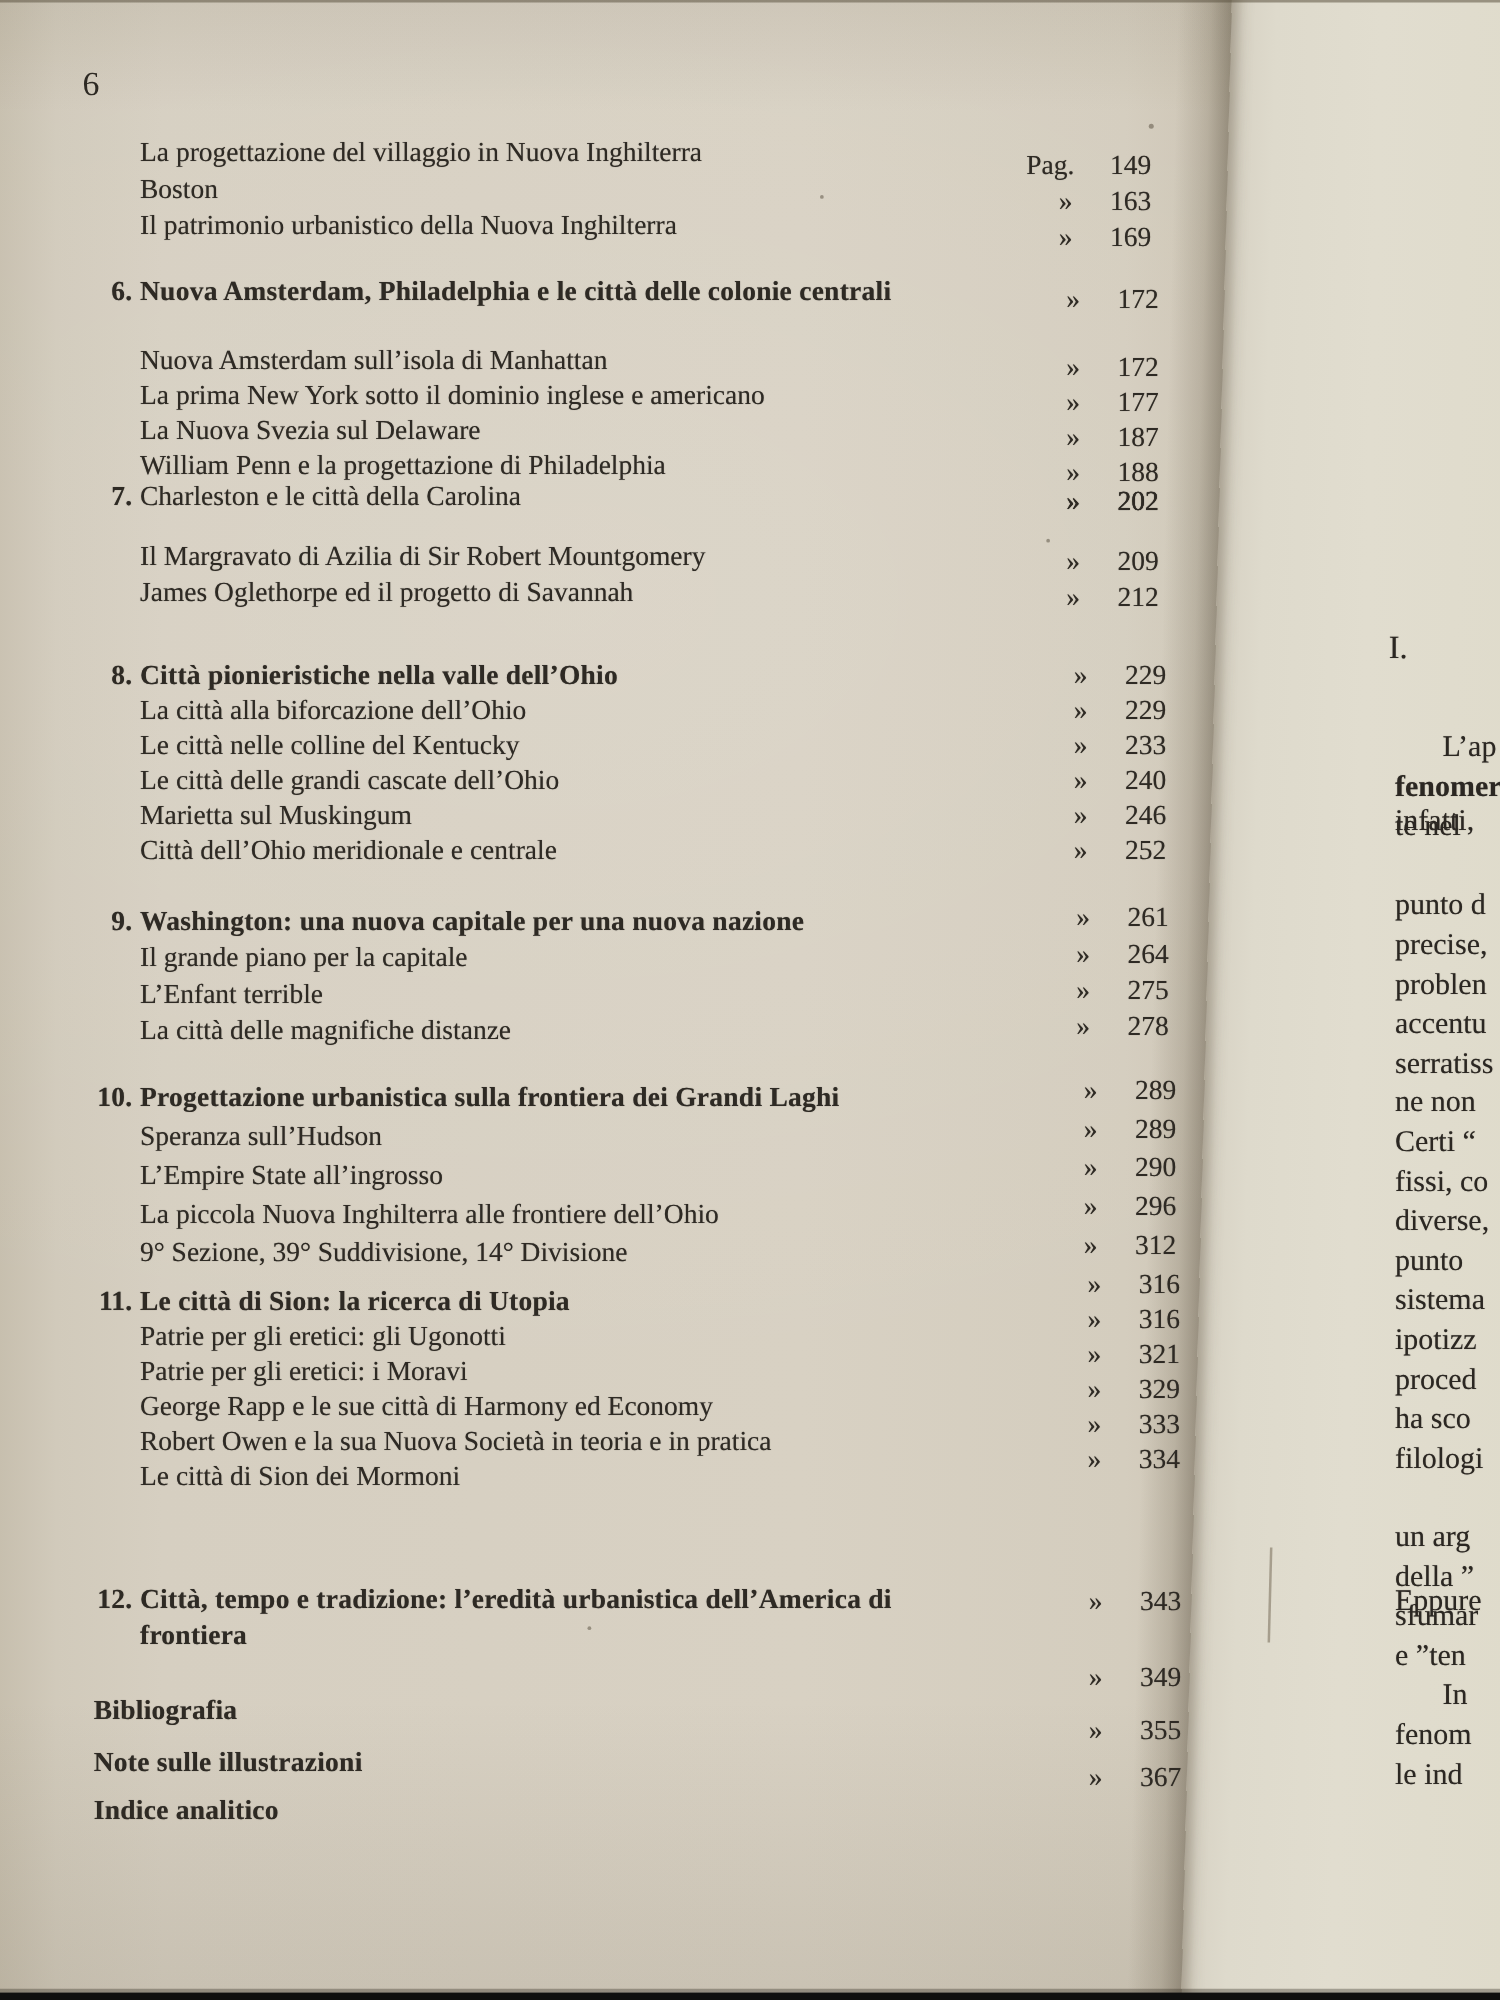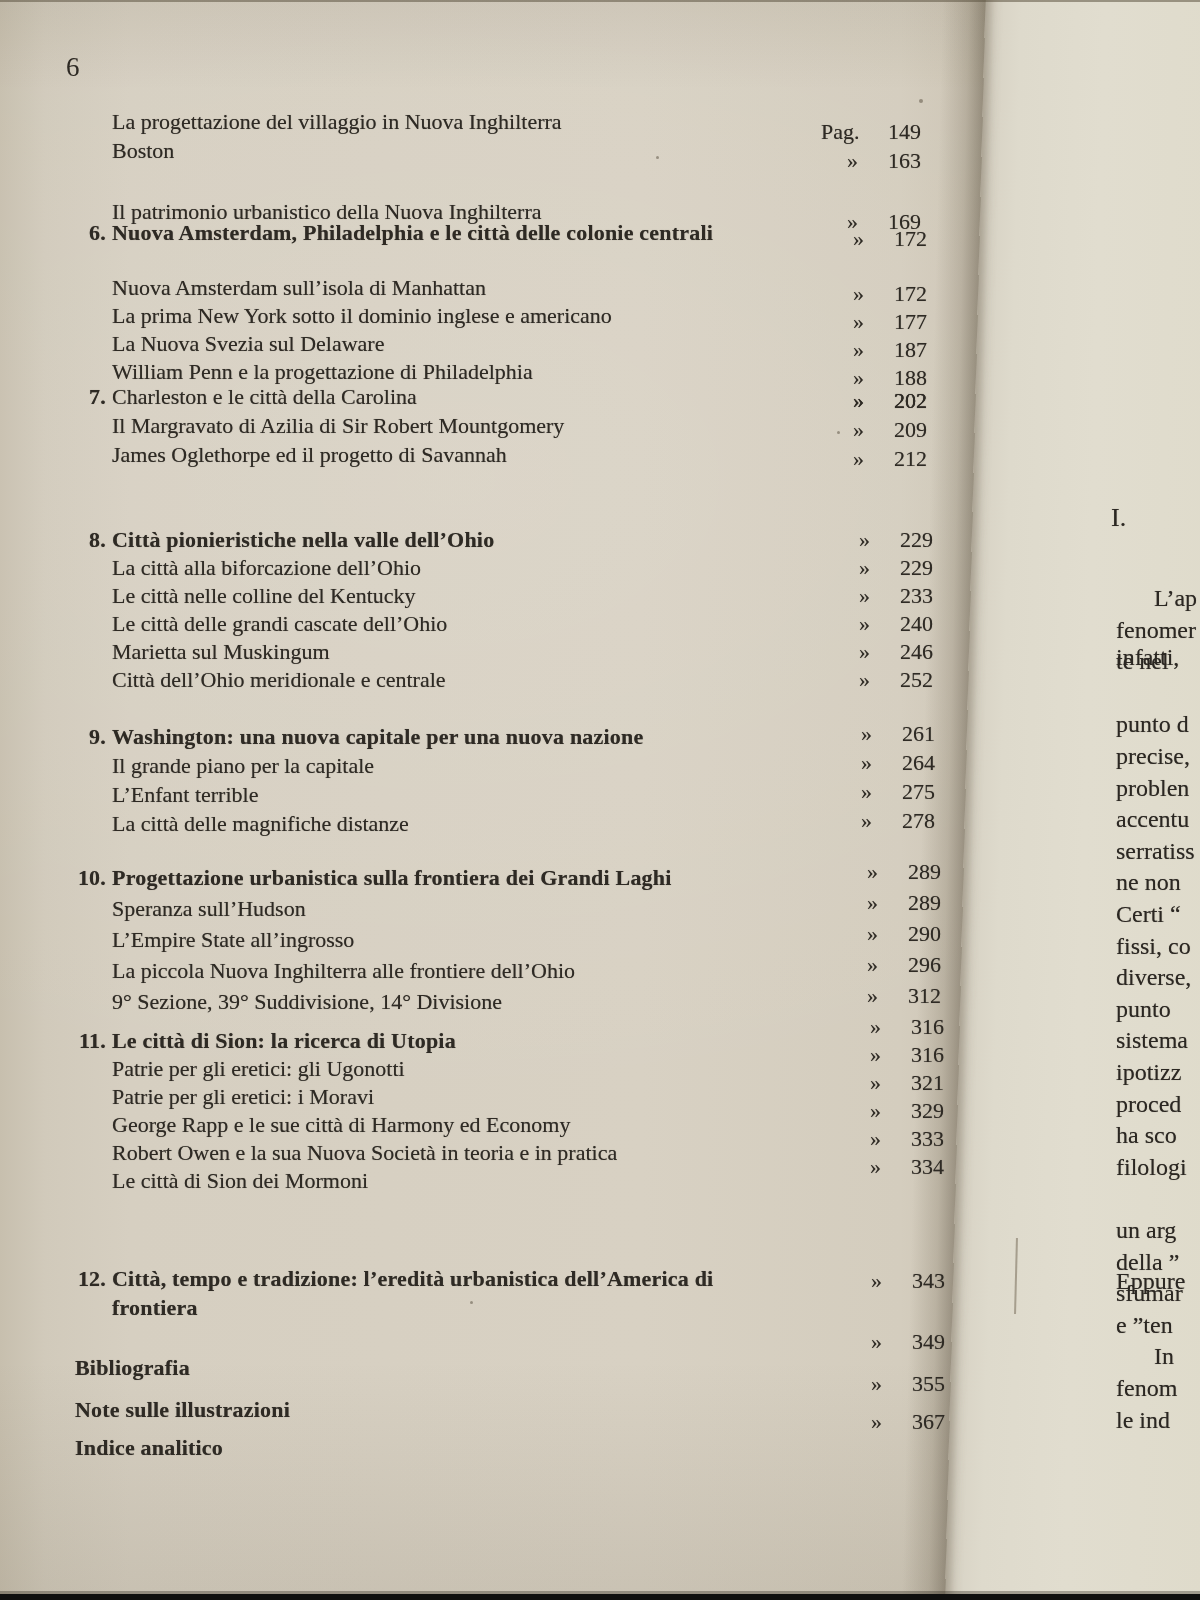--- a/index.html
+++ b/index.html
@@ -76,21 +76,21 @@
   <div class="toc">
       <div class="toc-group" style="top: 107px;">
         <div class="toc-row" style="line-height: 29px; text-decoration: underline;"><span class="title">La progettazione del villaggio in Nuova Inghilterra</span><span class="num-cell" style="right: 39px; top: 10px;">
             <span class="ditto pag">Pag.</span>
             <span class="pv">149</span>
           </span></div>
         <div class="toc-row" style="line-height: 29px;"><span class="title">Boston</span><span class="num-cell" style="right: 39px; top: 10px;">
             <span class="ditto">»</span>
             <span class="pv">163</span>
           </span></div>
-        <div class="toc-row" style="line-height: 29px; margin-top: 32px;"><span class="title">Il patrimonio urbanistico della Nuova Inghilterra</span><span class="num-cell" style="right: 39px; top: 10px;">
+        <div class="toc-row" style="line-height: 29px;"><span class="title">Il patrimonio urbanistico della Nuova Inghilterra</span><span class="num-cell" style="right: 39px; top: 10px;">
             <span class="ditto">»</span>
             <span class="pv">169</span>
           </span></div>
       </div>
       <div class="toc-group" style="top: 219px;">
         <div class="toc-row" style="line-height: 28px;"><span class="sec-num hdr">6.</span><span class="title hdr">Nuova Amsterdam, Philadelphia e le città delle colonie centrali</span><span class="num-cell" style="right: 33px; top: 6px;">
             <span class="ditto">»</span>
             <span class="pv">172</span>
           </span></div>
         <div class="toc-row" style="line-height: 28px; margin-top: 27px;"><span class="title">Nuova Amsterdam sull’isola di Manhattan</span><span class="num-cell" style="right: 33px; top: 6px;">
@@ -112,21 +112,21 @@
       </div>
       <div class="toc-group" style="top: 382px;">
         <div class="toc-row" style="line-height: 29px;"><span class="sec-num hdr">7.</span><span class="num-cell" style="right: 33px; top: 4px;">
             <span class="ditto">»</span>
             <span class="pv">202</span>
           </span></div>
         <div class="toc-row" style="line-height: 29px;"><span class="title">Charleston e le città della Carolina</span><span class="num-cell" style="right: 33px; top: 4px;">
             <span class="ditto">»</span>
             <span class="pv">202</span>
           </span></div>
-        <div class="toc-row" style="line-height: 29px;"><span class="title">Il Margravato di Azilia di Sir Robert Mountgomery</span><span class="num-cell" style="right: 33px; top: 4px;">
+        <div class="toc-row" style="line-height: 29px; margin-top: 19px;"><span class="title">Il Margravato di Azilia di Sir Robert Mountgomery</span><span class="num-cell" style="right: 33px; top: 4px;">
             <span class="ditto">»</span>
             <span class="pv">209</span>
           </span></div>
         <div class="toc-row" style="line-height: 29px;"><span class="title">James Oglethorpe ed il progetto di Savannah</span><span class="num-cell" style="right: 33px; top: 4px;">
             <span class="ditto">»</span>
             <span class="pv">212</span>
           </span></div>
       </div>
       <div class="toc-group" style="top: 526px;">
         <div class="toc-row" style="line-height: 28px;"><span class="sec-num hdr">8.</span><span class="title hdr">Città pionieristiche nella valle dell’Ohio</span><span class="num-cell" style="right: 27px; top: 0px;">
@@ -243,21 +243,21 @@
             <span class="ditto">»</span>
             <span class="pv">367</span>
           </span></div>
       </div>
     </div>
 
   <div class="right-text">
     <div class="rp-head">I.</div>
     <div>
         <div class="rp-line ind" style="top: 585px;">L’ap</div>
-        <div class="rp-line" style="top: 617px;">fenomer</div>
+        <div class="rp-line" style="top: 617px; font-weight: bold;">fenomer</div>
         <div class="rp-line" style="top: 648px;">te nel</div>
         <div class="rp-line" style="top: 644px; text-align: center;">infatti,</div>
         <div class="rp-line" style="top: 711px;">punto d</div>
         <div class="rp-line" style="top: 743px;">precise,</div>
         <div class="rp-line" style="top: 775px;">problen</div>
         <div class="rp-line" style="top: 806px;">accentu</div>
         <div class="rp-line" style="top: 838px;">serratiss</div>
         <div class="rp-line" style="top: 869px;">ne non</div>
         <div class="rp-line" style="top: 901px;">Certi “</div>
         <div class="rp-line" style="top: 933px;">fissi, co</div>

